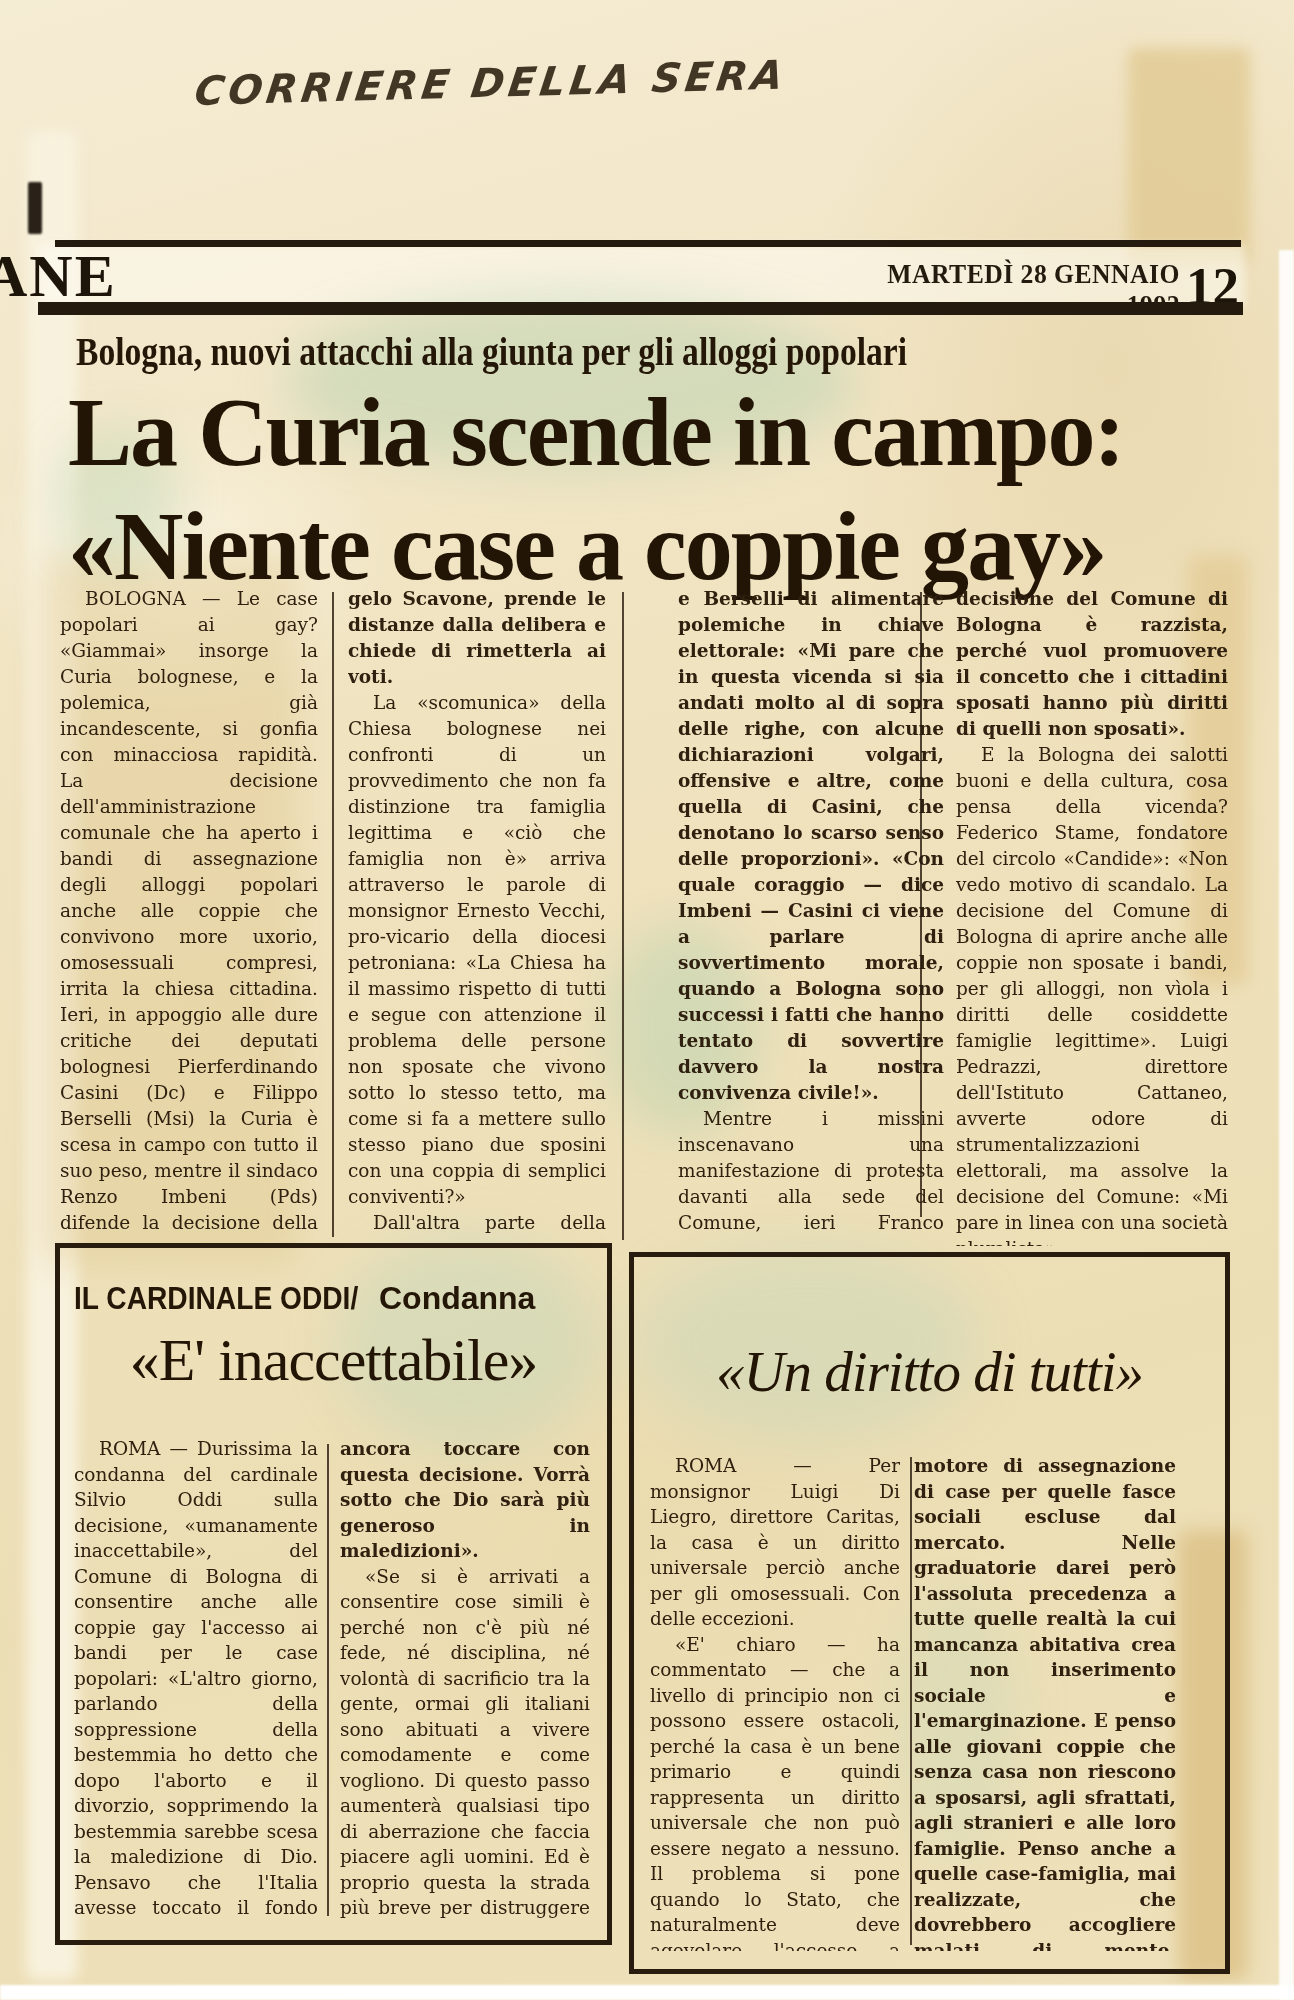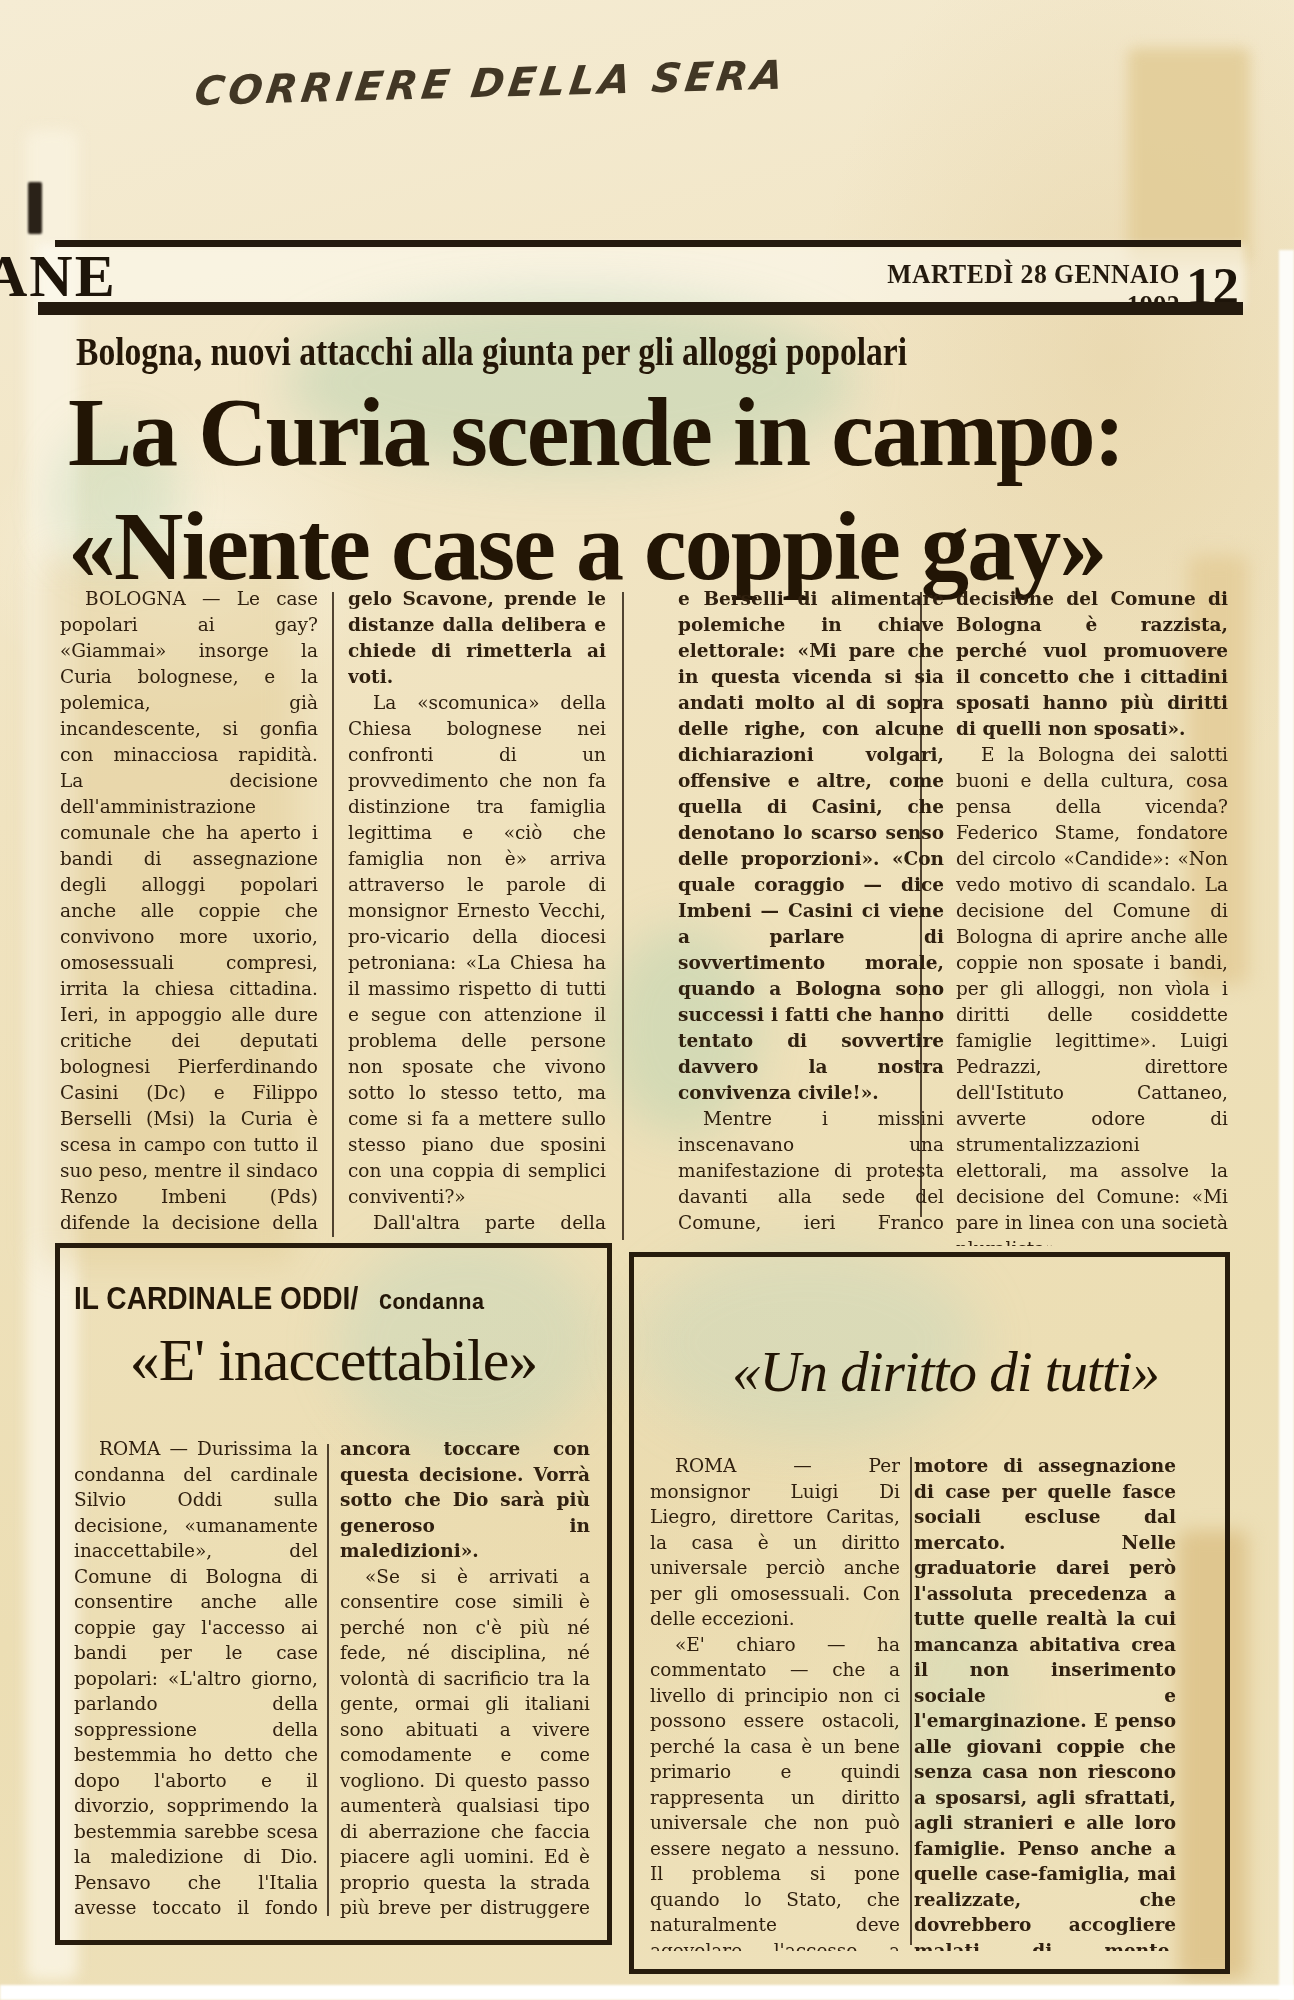--- a/index.html
+++ b/index.html
@@ -93,31 +93,31 @@
   
   .boxed{position:absolute;border:5px solid #271c0d;background:transparent;}
   .box-left{left:55px;top:1243px;width:547px;height:692px;}
   .box-right{left:629px;top:1252px;width:591px;height:712px;}
   .eyebrow{position:absolute;left:14px;white-space:nowrap;color:#241708;}
   .eyebrow .speaker{
     display:inline-block;font-family:"Liberation Sans", sans-serif;font-weight:bold;
     font-size:32px;transform:scaleX(.88);transform-origin:left bottom;letter-spacing:0;
   }
   .eyebrow .stance{
-    display:inline-block;font-family:Liberation Mono, monospace;font-weight:bold;font-size:22px;
+    display:inline-block;font-family:Liberation Sans, sans-serif;font-weight:bold;font-size:32px;
     margin-left:-18px;
   }
   .box-left .eyebrow{top:32px;}
   .box-right .eyebrow{top:34px;}
   .box-headline{
     position:absolute;left:0;width:100%;text-align:center;white-space:nowrap;
     font-family:"Liberation Serif", serif;font-weight:normal;color:#221505;
   }
   .box-left .box-headline{top:78px;font-size:60px;letter-spacing:-1px;}
-  .box-right .box-headline{top:82px;font-size:57px;font-style:italic;letter-spacing:-1px;padding-left:16px;}
+  .box-right .box-headline{top:82px;font-size:57px;font-style:italic;letter-spacing:-1px;}
   .bcol{font-size:18.5px;line-height:25.5px;}
   .box-left .bcol{top:188px;height:486px;}
   .box-left .bcol1{left:14px;width:244px;}
   .box-left .bcol2{left:280px;width:250px;}
   .box-right .bcol{top:196px;height:498px;}
   .box-right .bcol1{left:16px;width:250px;}
   .box-right .bcol2{left:280px;width:262px;}
   .bvr{position:absolute;width:2px;background:rgba(40,26,12,.8);}
   .box-left .bvr{left:267px;top:196px;height:472px;}
   .box-right .bvr{left:276px;top:200px;height:488px;}

